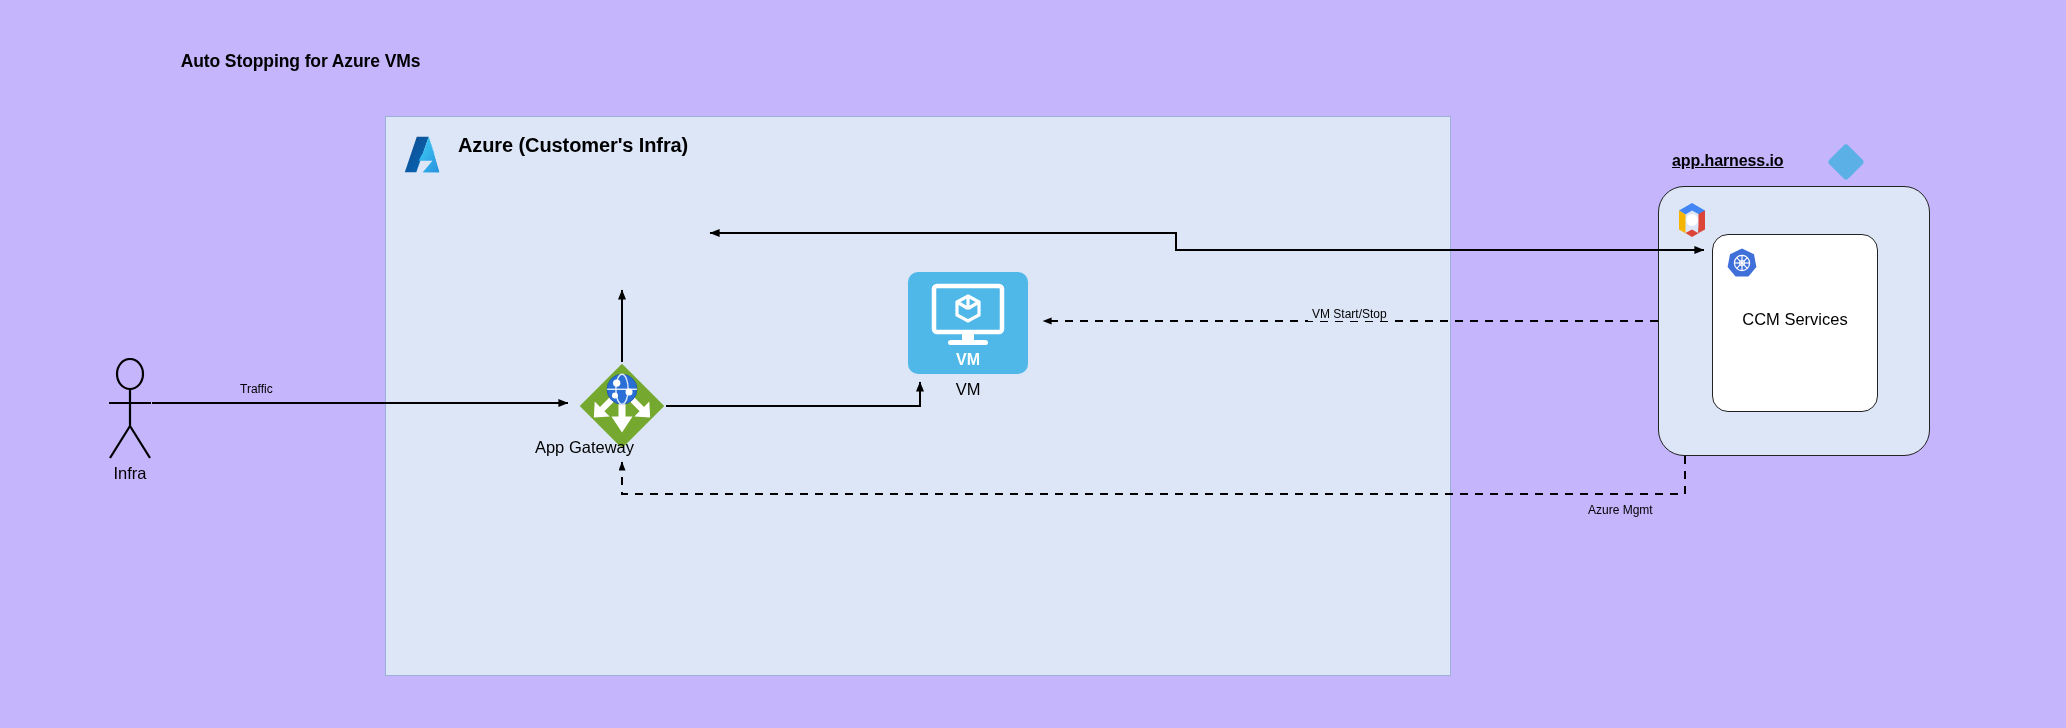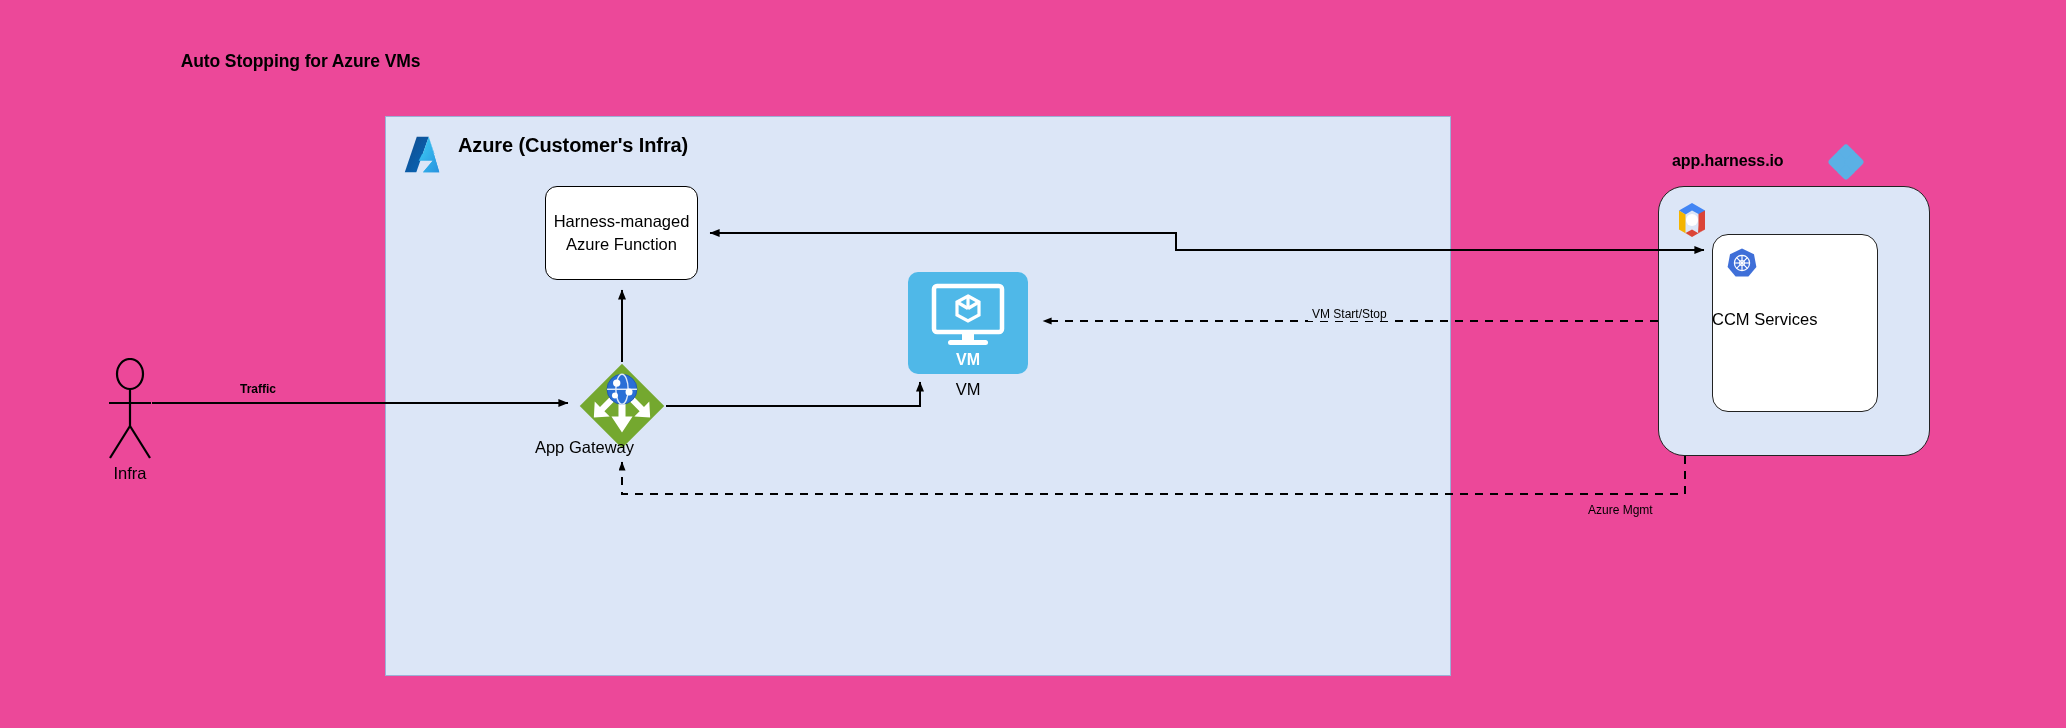--- a/index.html
+++ b/index.html
@@ -9,21 +9,21 @@
     background: #ffffff;
   }
   body {
     font-family: "Liberation Sans", sans-serif;
     color: #000000;
   }
   #canvas {
     position: relative;
     width: 2066px;
     height: 728px;
-    background: #ec4899;
+    background: #c4b5fd;
     overflow: hidden;
   }
   .abs { position: absolute; }
 
   
   #diagram-title {
     left: 178px;
     top: 50px;
     width: 245px;
     text-align: center;
@@ -108,20 +108,21 @@
     font-size: 16.5px;
   }
 
   
   #harness-title {
     left: 1672px;
     top: 152px;
     font-size: 16px;
     font-weight: bold;
     letter-spacing: -0.1px;
+    text-decoration: underline;
   }
   #harness-logo {
     left: 1828px;
     top: 144px;
     width: 36px;
     height: 36px;
   }
   #harness-panel {
     left: 1658px;
     top: 186px;
@@ -151,21 +152,21 @@
   #k8s-logo {
     left: 1726px;
     top: 247px;
     width: 32px;
     height: 32px;
   }
   #ccm-label {
     left: 1712px;
     top: 310px;
     width: 166px;
-    text-align: left;
+    text-align: center;
     font-size: 16.5px;
   }
 
   
   #actor-figure {
     left: 100px;
     top: 358px;
     width: 60px;
     height: 104px;
   }
@@ -178,21 +179,21 @@
   }
 
   
   .edge-label {
     font-size: 12px;
     white-space: nowrap;
   }
   #traffic-label {
     left: 240px;
     top: 382px;
-    font-weight: bold;
+    font-weight: normal;
   }
   #vm-start-stop-label {
     left: 1308px;
     top: 307px;
     background: #dce6f7;
     padding: 0 4px;
   }
   #rule-mgmt-label {
     left: 1588px;
     top: 503px;
@@ -229,21 +230,20 @@
         </linearGradient>
       </defs>
       <path d="M17.5 5 L30 5 L17 42 L5 42 Z" fill="url(#azgradA)"></path>
       <path d="M30 5 L41 42 L24 42 L34 30 L19.5 30 L23 23 L36 23 Z" fill="url(#azgradB)"></path>
       <path d="M30 5 L22 28 L36 28 L24 42 L41 42 Z" fill="url(#azgradB)"></path>
     </svg>
   </div>
 
   <div class="abs" id="azure-container-label">Azure (Customer's Infra)</div>
 
-  <div class="abs" id="azure-function-box">Harness-managed Azure Function</div>
 
   <div class="abs" id="app-gateway-icon">
     <svg viewBox="0 0 100 100" width="88" height="88">
       <polygon points="50,2 98,50 50,98 2,50" fill="#74a82f"></polygon>
 
       <path d="M46 38 L54 38 L54 62 L62 62 L50 80 L38 62 L46 62 Z" fill="#ffffff"></path>
       <path d="M36 40 L41 45 L30 56 L36 62 L18 63 L19 45 L25 51 Z" fill="#ffffff"></path>
       <path d="M64 40 L59 45 L70 56 L64 62 L82 63 L81 45 L75 51 Z" fill="#ffffff"></path>
 
       <circle cx="50" cy="31" r="17" fill="#2a6fd6"></circle>

